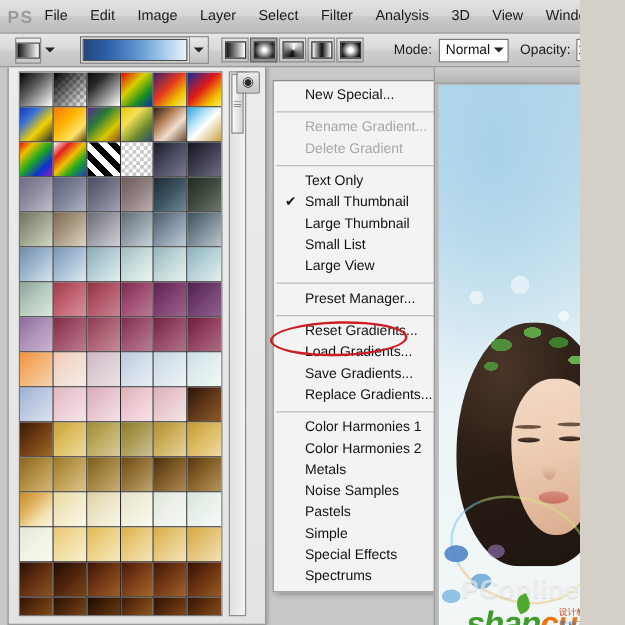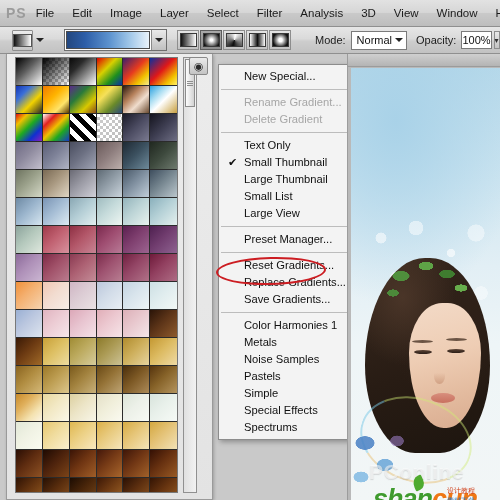--- a/index.html
+++ b/index.html
@@ -2,21 +2,21 @@
 <html><head>
 <meta charset="utf-8">
 <style>
   html,body{margin:0;padding:0;}
   body{
     width:500px;height:500px;overflow:hidden;
     font-family:"Liberation Sans",sans-serif;
     background:#d4d0c8;
     -webkit-font-smoothing:antialiased;
   }
-  #app{position:relative;width:500px;height:500px;overflow:hidden;background:#c8c8c8;}
+  #app{position:relative;width:464px;height:500px;overflow:hidden;background:#c8c8c8;}
 
   
   .menubar{
     position:absolute;left:0;top:0;width:500px;height:27px;
     background:linear-gradient(to bottom,#e2e2e2 0%,#d6d6d6 48%,#c9c9c9 52%,#bdbdbd 100%);
     border-bottom:1px solid #8f8f8f;
     display:flex;align-items:center;
     box-sizing:border-box;
   }
   .ps-logo{
@@ -487,24 +487,26 @@
       <div class="mi-sep"></div>
       <div class="mi"><span>Text Only</span></div>
       <div class="mi"><span class="check">✔</span><span>Small Thumbnail</span></div>
       <div class="mi"><span>Large Thumbnail</span></div>
       <div class="mi"><span>Small List</span></div>
       <div class="mi"><span>Large View</span></div>
       <div class="mi-sep"></div>
       <div class="mi"><span>Preset Manager...</span></div>
       <div class="mi-sep"></div>
       <div class="mi"><span>Reset Gradients...</span></div>
+      <div class="mi"><span>Load Gradients...</span></div>
+      <div class="mi"><span>Save Gradients...</span></div>
       <div class="mi"><span>Replace Gradients...</span></div>
-      <div class="mi"><span>Save Gradients...</span></div>
       <div class="mi-sep"></div>
       <div class="mi"><span>Color Harmonies 1</span></div>
+      <div class="mi"><span>Color Harmonies 2</span></div>
       <div class="mi"><span>Metals</span></div>
       <div class="mi"><span>Noise Samples</span></div>
       <div class="mi"><span>Pastels</span></div>
       <div class="mi"><span>Simple</span></div>
       <div class="mi"><span>Special Effects</span></div>
       <div class="mi"><span>Spectrums</span></div>
     </div>
 
   <div class="annot-ellipse"></div>
 

